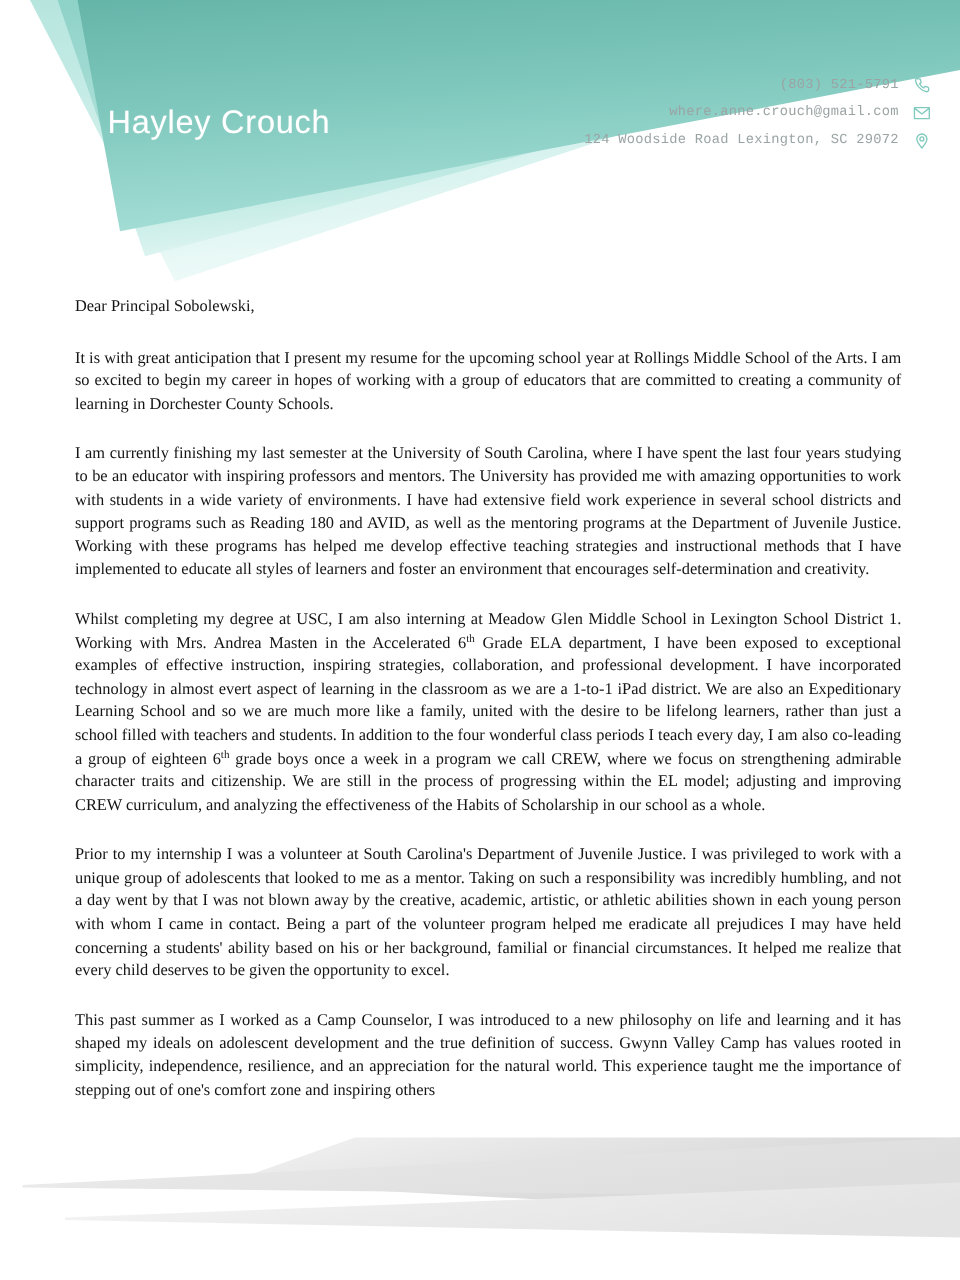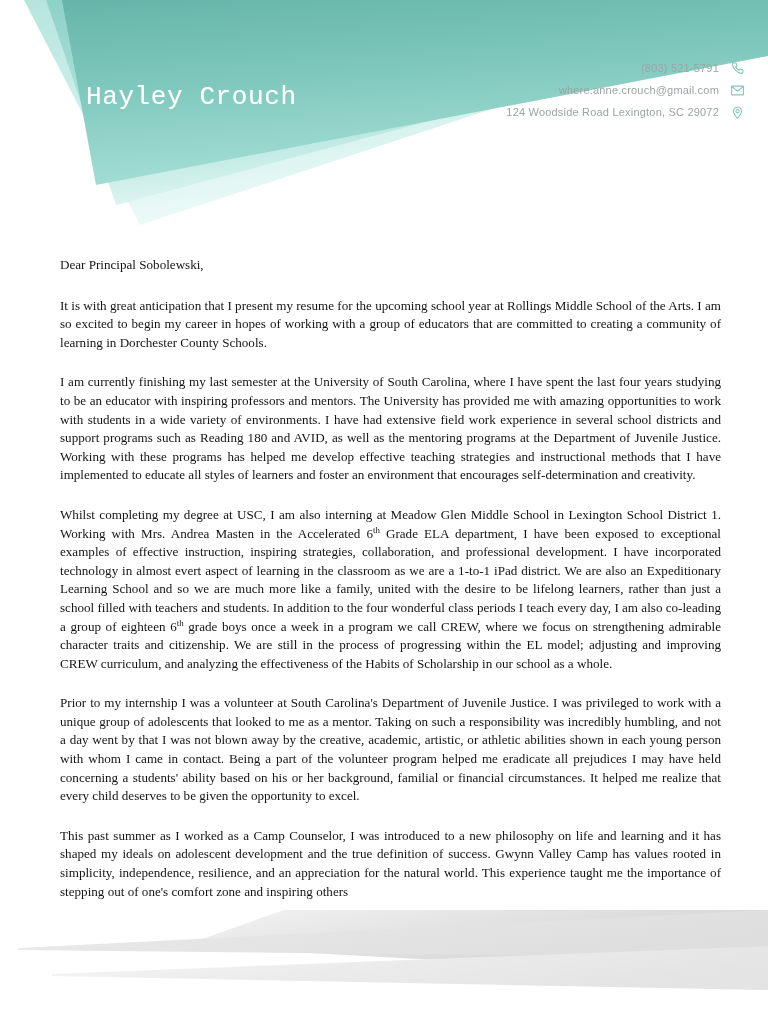--- a/index.html
+++ b/index.html
@@ -34,36 +34,36 @@
     top: 0; left: 0;
     width: 768px;
     height: 235px;
   }
 
   
   .name-title {
     position: absolute;
     left: 86px;
     top: 82px;
-    font-family: Liberation Mono, monospace;
+    font-family: Liberation Sans, sans-serif;
     font-size: 26px;
     letter-spacing: 0.6px;
     color: #ffffff;
     font-weight: 400;
     white-space: nowrap;
     text-shadow: 0 0 1px rgba(255,255,255,0.35);
   }
 
   
   .contact-block {
     position: absolute;
     right: 22px;
     top: 58px;
     width: 440px;
-    font-family: Liberation Sans, sans-serif;
+    font-family: Liberation Mono, monospace;
     font-size: 11px;
     color: #9aa3a3;
   }
   .contact-row {
     display: flex;
     align-items: center;
     justify-content: flex-end;
     height: 20px;
     margin-bottom: 2px;
   }
@@ -81,21 +81,21 @@
     display: flex;
     align-items: center;
     justify-content: center;
   }
   .contact-icon svg { display:block; }
 
   
   .letter-body {
     position: absolute;
     left: 60px;
-    top: 256px;
+    top: 236px;
     width: 661px;
     font-size: 13.1px;
     line-height: 18.6px;
     text-align: justify;
     color: #141414;
   }
   .salutation {
     margin: 0 0 22px 0;
     text-align: left;
   }

